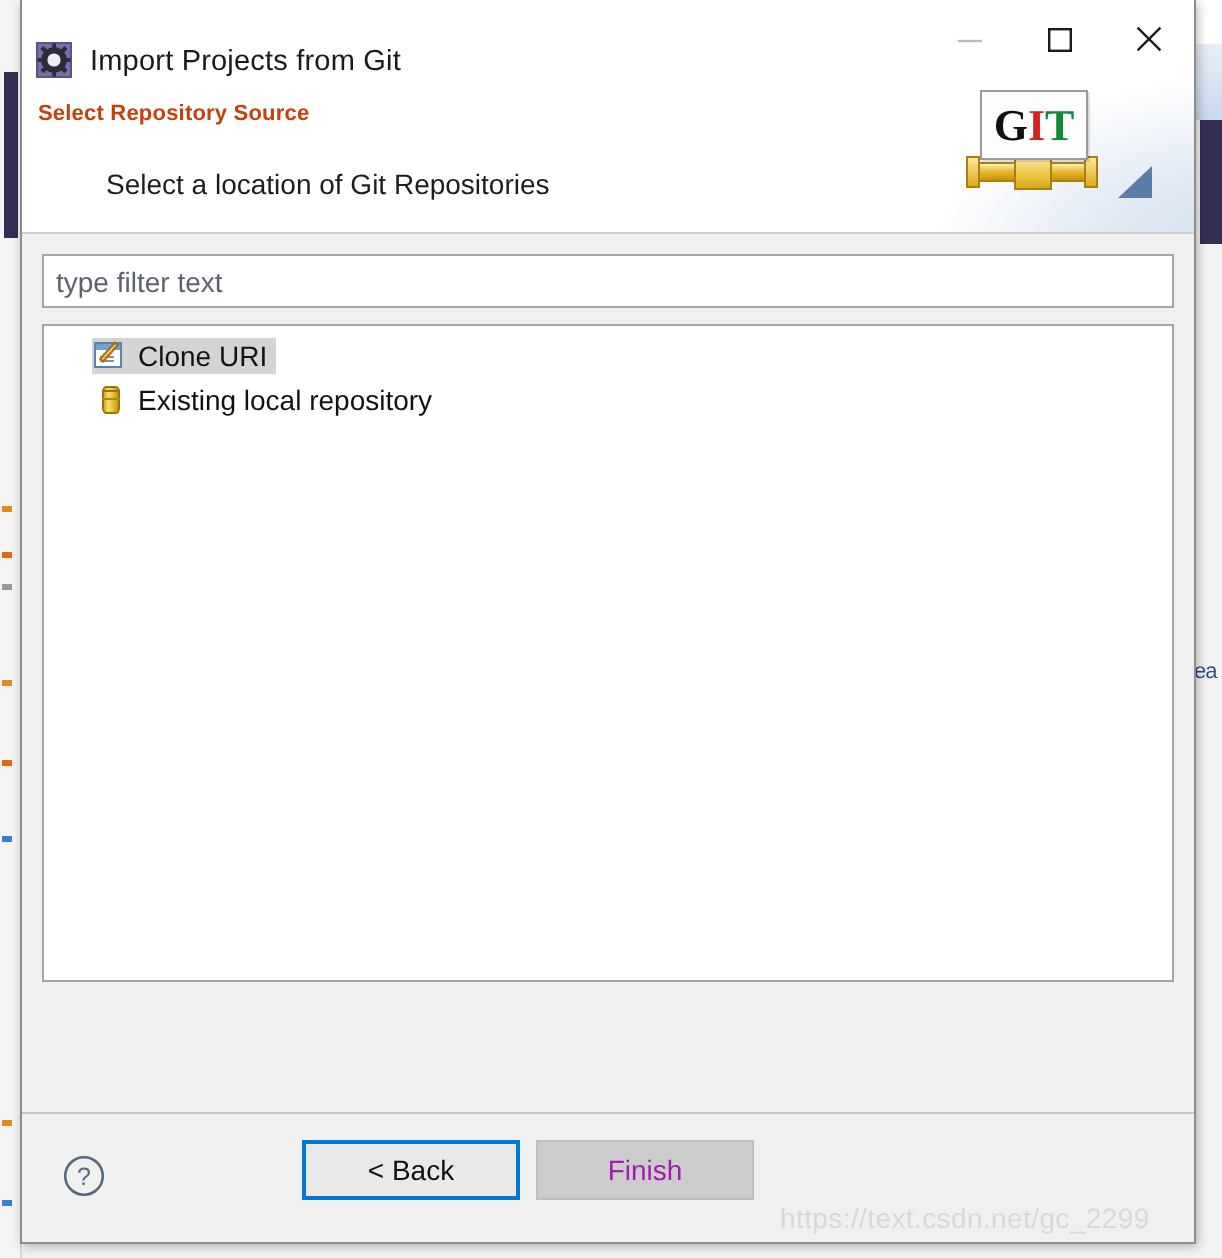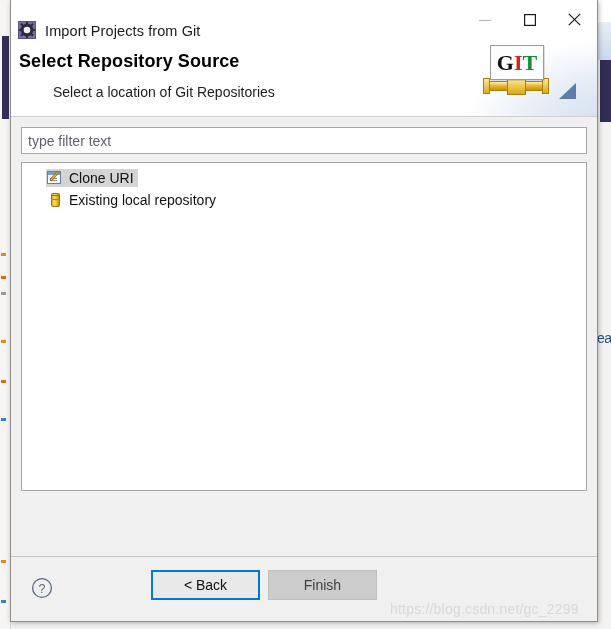--- a/index.html
+++ b/index.html
@@ -61,21 +61,21 @@
   }
   .bd-right-dark {
     position: absolute;
     left: 600px; top: 60px;
     width: 11px; height: 62px;
     background: #332e54;
   }
   .bd-right-text {
     position: absolute;
     left: 597px; top: 330px;
-    font-size: 14px;
+    font-size: 11px;
     color: #2b4f86;
     letter-spacing: -0.5px;
   }
 
   
   #dialog {
     position: absolute;
     left: 10px; top: 0;
     width: 588px;
     height: 622px;
@@ -128,23 +128,23 @@
     position: relative;
     height: 78px;
     background: #ffffff;
     border-bottom: 1px solid #d2d0ce;
     box-sizing: border-box;
     overflow: hidden;
   }
   .header-title {
     position: absolute;
     left: 8px; top: 12px;
-    font-size: 18px;
+    font-size: 11px;
     font-weight: bold;
-    color: #000000;
+    color: #c2410c;
     letter-spacing: 0.1px;
   }
   .header-sub {
     position: absolute;
     left: 16px; top: 45px;
     font-size: 14px;
     color: #1d1d1d;
     margin-left: 26px;
   }
   .header-art {
@@ -366,21 +366,21 @@
     padding: 0;
     text-align: center;
   }
   .btn.focused {
     border: 2px solid #0078d7;
     background: #e9e9e9;
   }
   .btn.disabled {
     background: #cccccc;
     border: 1px solid #bfbfbf;
-    color: #404040;
+    color: #a21caf;
   }
 
   
   .watermark {
     position: absolute;
     left: 390px; top: 601px;
     font-size: 14px;
     color: #d8d8d8;
     letter-spacing: 0.2px;
     white-space: nowrap;
@@ -509,13 +509,13 @@
     </div>
 
     <div class="btn-row">
       <button class="btn focused">&lt; Back</button>
       <button class="btn disabled" disabled="">Finish</button>
     </div>
   </div>
 
 </div>
 
-<div class="watermark">https://blog.csdn.net/gc_2299</div>
+<div class="watermark">https://text.csdn.net/gc_2299</div>
 
 </body></html>

